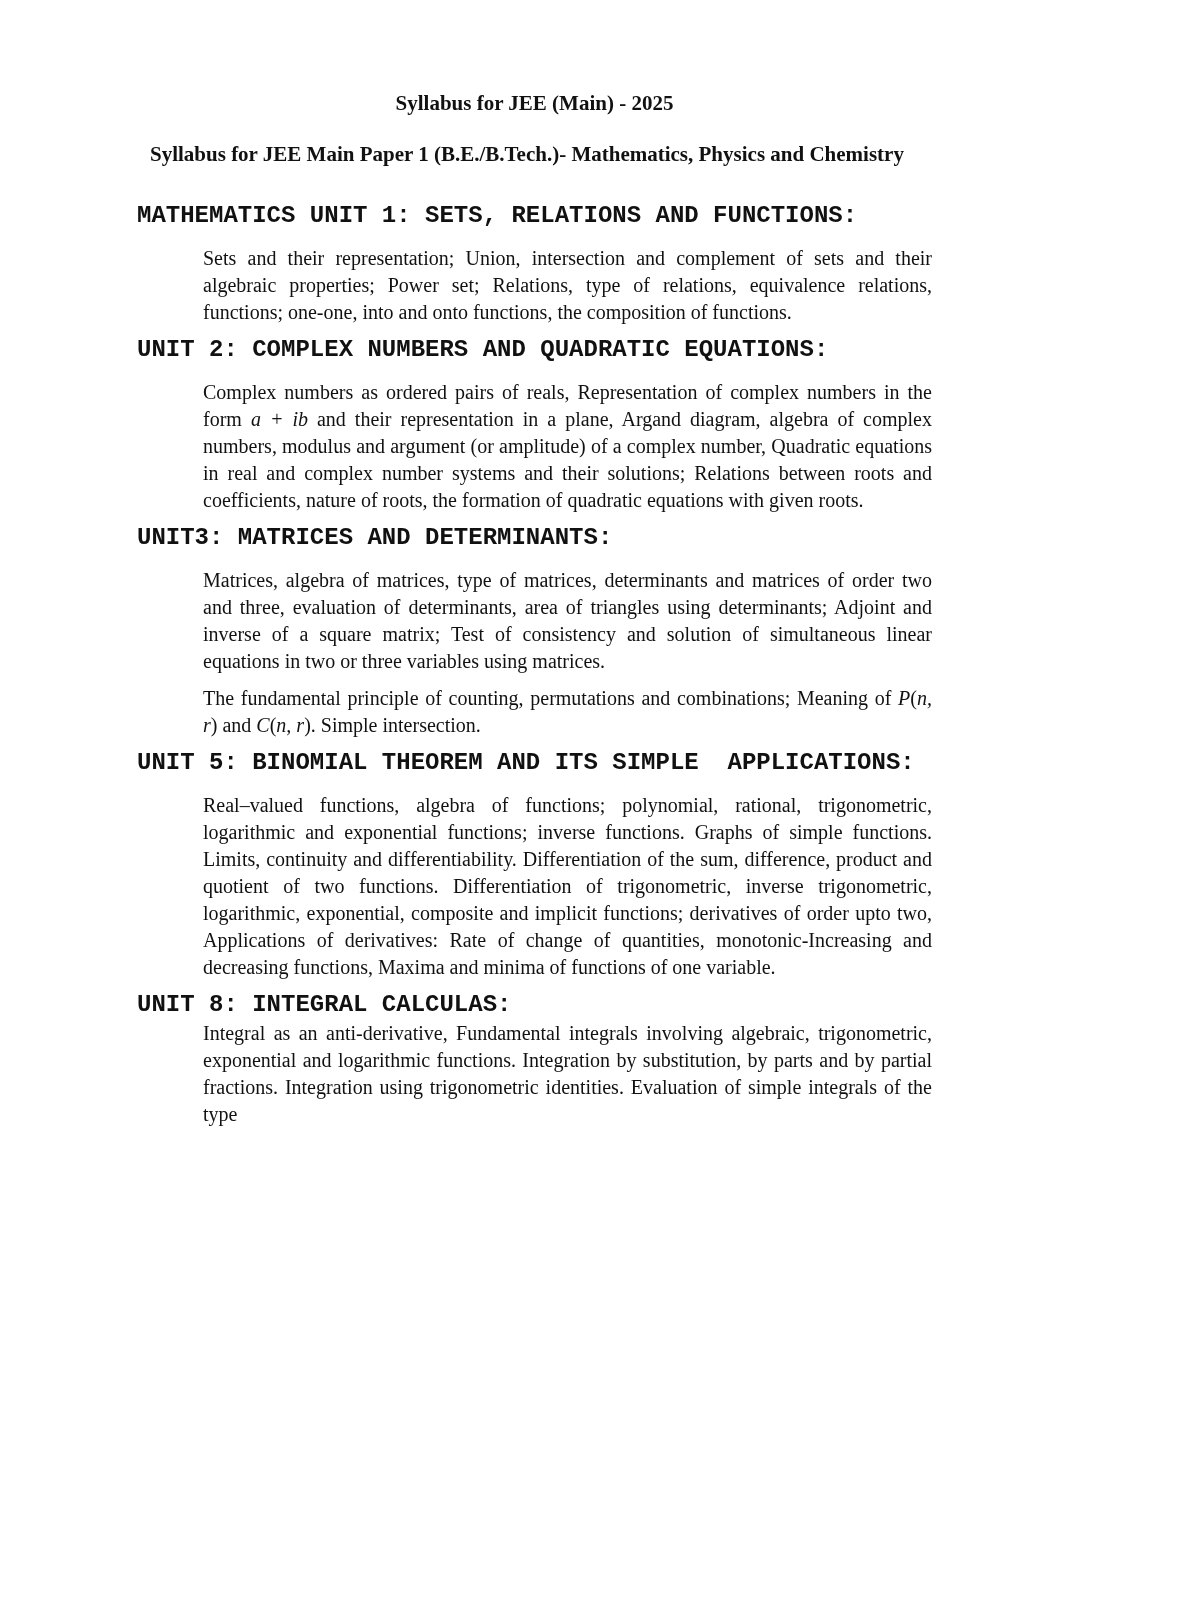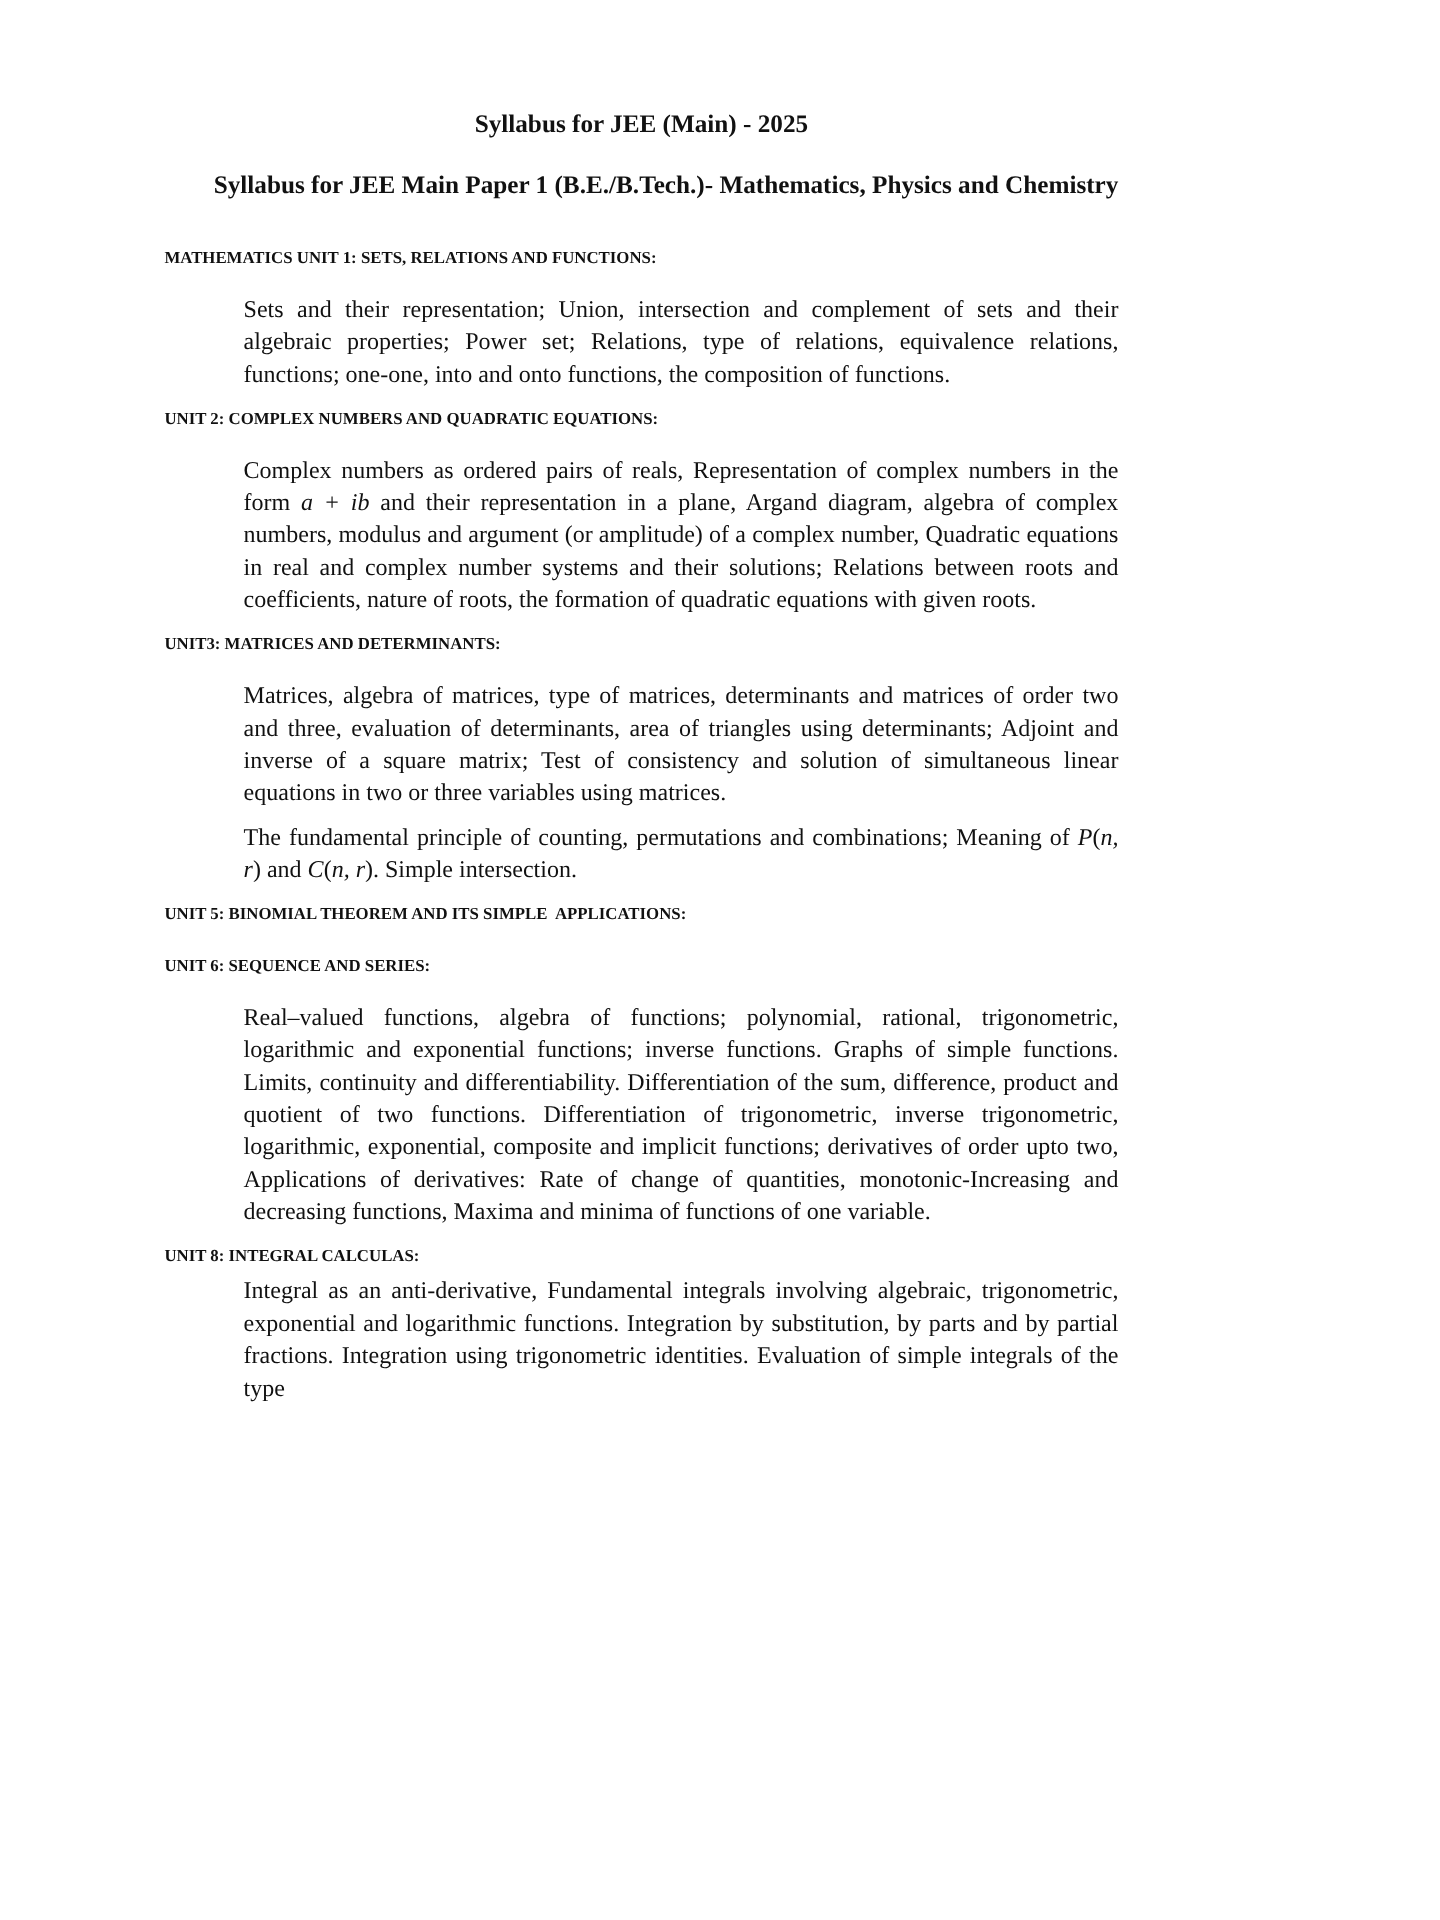--- a/index.html
+++ b/index.html
@@ -22,31 +22,31 @@
     font-weight: bold;
     text-align: center;
     line-height: 27px;
     margin: 0 0 24px 0;
     white-space: pre-wrap;
   }
   .subtitle {
     font-size: 21px;
     font-weight: bold;
     line-height: 27px;
-    margin: 0;
+    margin: 13px;
     white-space: nowrap;
-    text-align: right;
   }
   .sections { margin-top: 34px; }
   .heading {
-    font-size: 14px;
+    font-size: 24px;
     font-weight: bold;
     line-height: 27px;
     margin: 10px 0 16px 0;
     white-space: pre-wrap; 
+    font-family: Liberation Mono, monospace;
   }
   .heading.tight { margin-bottom: 2px; }
   .para {
     font-size: 20px;
     line-height: 27px;
     text-align: justify;
     margin: 0 0 10px 0;
     padding-left: 66px; 
   }
   .para .it { font-style: italic; }
@@ -59,18 +59,17 @@
   <div class="subtitle">Syllabus for JEE Main Paper 1 (B.E./B.Tech.)- Mathematics, Physics and Chemistry</div>
   <div class="sections" id="sections">
       <div class="heading">MATHEMATICS UNIT 1: SETS, RELATIONS AND FUNCTIONS:</div>
       <p class="para"><span>Sets and their representation; Union, intersection and complement of sets and their algebraic properties; Power set; Relations, type of relations, equivalence relations, functions; one-one, into and onto functions, the composition of functions.</span></p>
       <div class="heading">UNIT 2: COMPLEX NUMBERS AND QUADRATIC EQUATIONS:</div>
       <p class="para"><span>Complex numbers as ordered pairs of reals, Representation of complex numbers in the form </span><span class="it">a + ib</span><span> and their representation in a plane, Argand diagram, algebra of complex numbers, modulus and argument (or amplitude) of a complex number, Quadratic equations in real and complex number systems and their solutions; Relations between roots and coefficients, nature of roots, the formation of quadratic equations with given roots.</span></p>
       <div class="heading">UNIT3: MATRICES AND DETERMINANTS:</div>
       <p class="para"><span>Matrices, algebra of matrices, type of matrices, determinants and matrices of order two and three, evaluation of determinants, area of triangles using determinants; Adjoint and inverse of a square matrix; Test of consistency and solution of simultaneous linear equations in two or three variables using matrices.</span></p>
       <p class="para"><span>The fundamental principle of counting, permutations and combinations; Meaning of </span><span class="it">P</span><span>(</span><span class="it">n, r</span><span>) and </span><span class="it">C</span><span>(</span><span class="it">n, r</span><span>). Simple intersection.</span></p>
       <div class="heading">UNIT 5: BINOMIAL THEOREM AND ITS SIMPLE  APPLICATIONS:</div>
-      <div class="heading">UNIT 6: SEQUENCE AND SERIES:</div>
       <p class="para"><span>Real–valued functions, algebra of functions; polynomial, rational, trigonometric, logarithmic and exponential functions; inverse functions. Graphs of simple functions. Limits, continuity and differentiability. Differentiation of the sum, difference, product and quotient of two functions. Differentiation of trigonometric, inverse trigonometric, logarithmic, exponential, composite and implicit functions; derivatives of order upto two, Applications of derivatives: Rate of change of quantities, monotonic-Increasing and decreasing functions, Maxima and minima of functions of one variable.</span></p>
       <div class="heading tight">UNIT 8: INTEGRAL CALCULAS:</div>
       <p class="para"><span>Integral as an anti-derivative, Fundamental integrals involving algebraic, trigonometric, exponential and logarithmic functions. Integration by substitution, by parts and by partial fractions. Integration using trigonometric identities. Evaluation of simple integrals of the type</span></p>
     </div>
 </div>
 
 </body></html>

